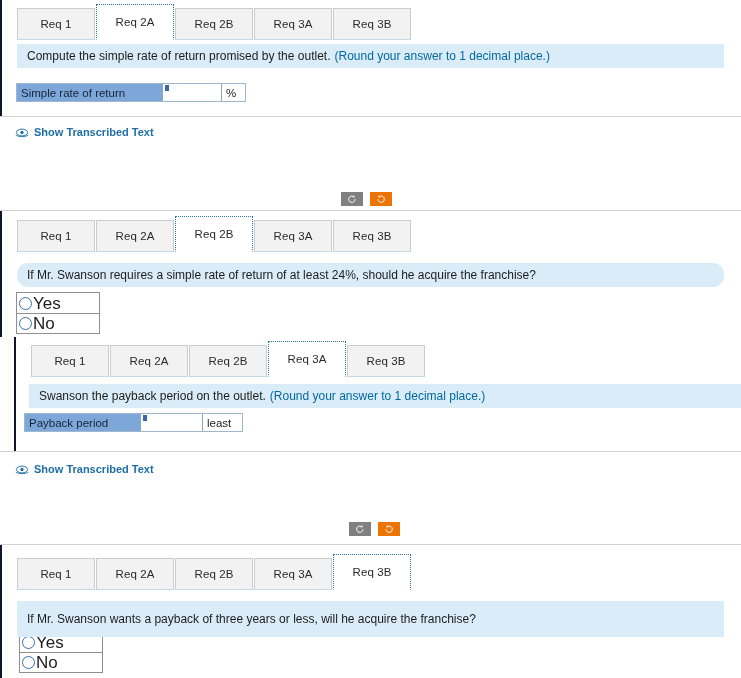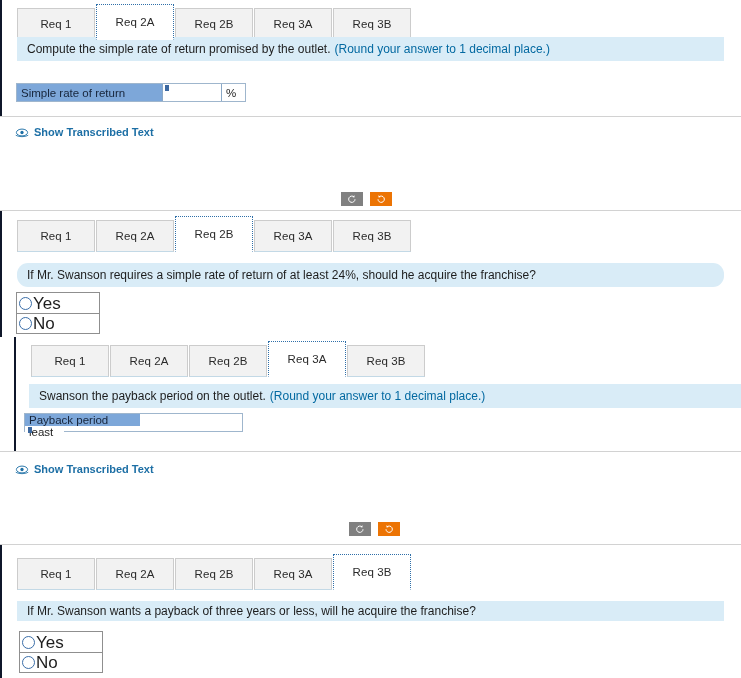--- a/index.html
+++ b/index.html
@@ -217,21 +217,21 @@
         <span>Req 2B</span>
       </div>
       <div class="tab">
         <span>Req 3A</span>
       </div>
       <div class="tab">
         <span>Req 3B</span>
       </div>
     </div>
 
-    <div class="qbar" style="left:15px; top:37px; width:707px; height:24px;">
+    <div class="qbar" style="left:15px; top:44px; width:707px; height:24px;">
       <span>Compute the simple rate of return promised by the outlet.</span>
       <span class="hint">(Round your answer to 1 decimal place.)</span>
     </div>
 
     <div class="ansrow" style="left:14px; top:83px; width:230px;">
       <div class="ans-label" style="width:145px;">
         <span>Simple rate of return</span>
       </div>
       <div class="ans-input" style="width:60px;">
         <span class="caret"></span>
@@ -330,21 +330,21 @@
       <div class="tab">
         <span>Req 3B</span>
       </div>
     </div>
 
     <div class="qbar" style="left:13px; top:47px; width:714px; height:24px;">
       <span>Swanson the payback period on the outlet.</span>
       <span class="hint">(Round your answer to 1 decimal place.)</span>
     </div>
 
-    <div class="ansrow" style="left:8px; top:76px; width:219px;flex-direction:column;">
+    <div class="ansrow" style="left:8px; top:76px; width:219px;">
       <div class="ans-label" style="width:115px;">
         <span>Payback period</span>
       </div>
       <div class="ans-input" style="width:63px;">
         <span class="caret"></span>
       </div>
       <div class="ans-unit" style="width:39px;">
         <span>least</span>
       </div>
     </div>
@@ -394,21 +394,21 @@
         <span>Req 2B</span>
       </div>
       <div class="tab">
         <span>Req 3A</span>
       </div>
       <div class="tab active">
         <span>Req 3B</span>
       </div>
     </div>
 
-    <div class="qbar" style="left:15px; top:56px; width:707px; height:20px;">
+    <div class="qbar" style="left:15px; top:56px; width:707px; height:36px;">
       <span>If Mr. Swanson wants a payback of three years or less, will he acquire the franchise?</span>
     </div>
 
     <div class="radiogroup" style="left:17px; top:86px;">
       <div class="radioitem">
         <span class="radiodot"></span>
         <span class="radiolabel">Yes</span>
       </div>
       <div class="radioitem">
         <span class="radiodot"></span>

